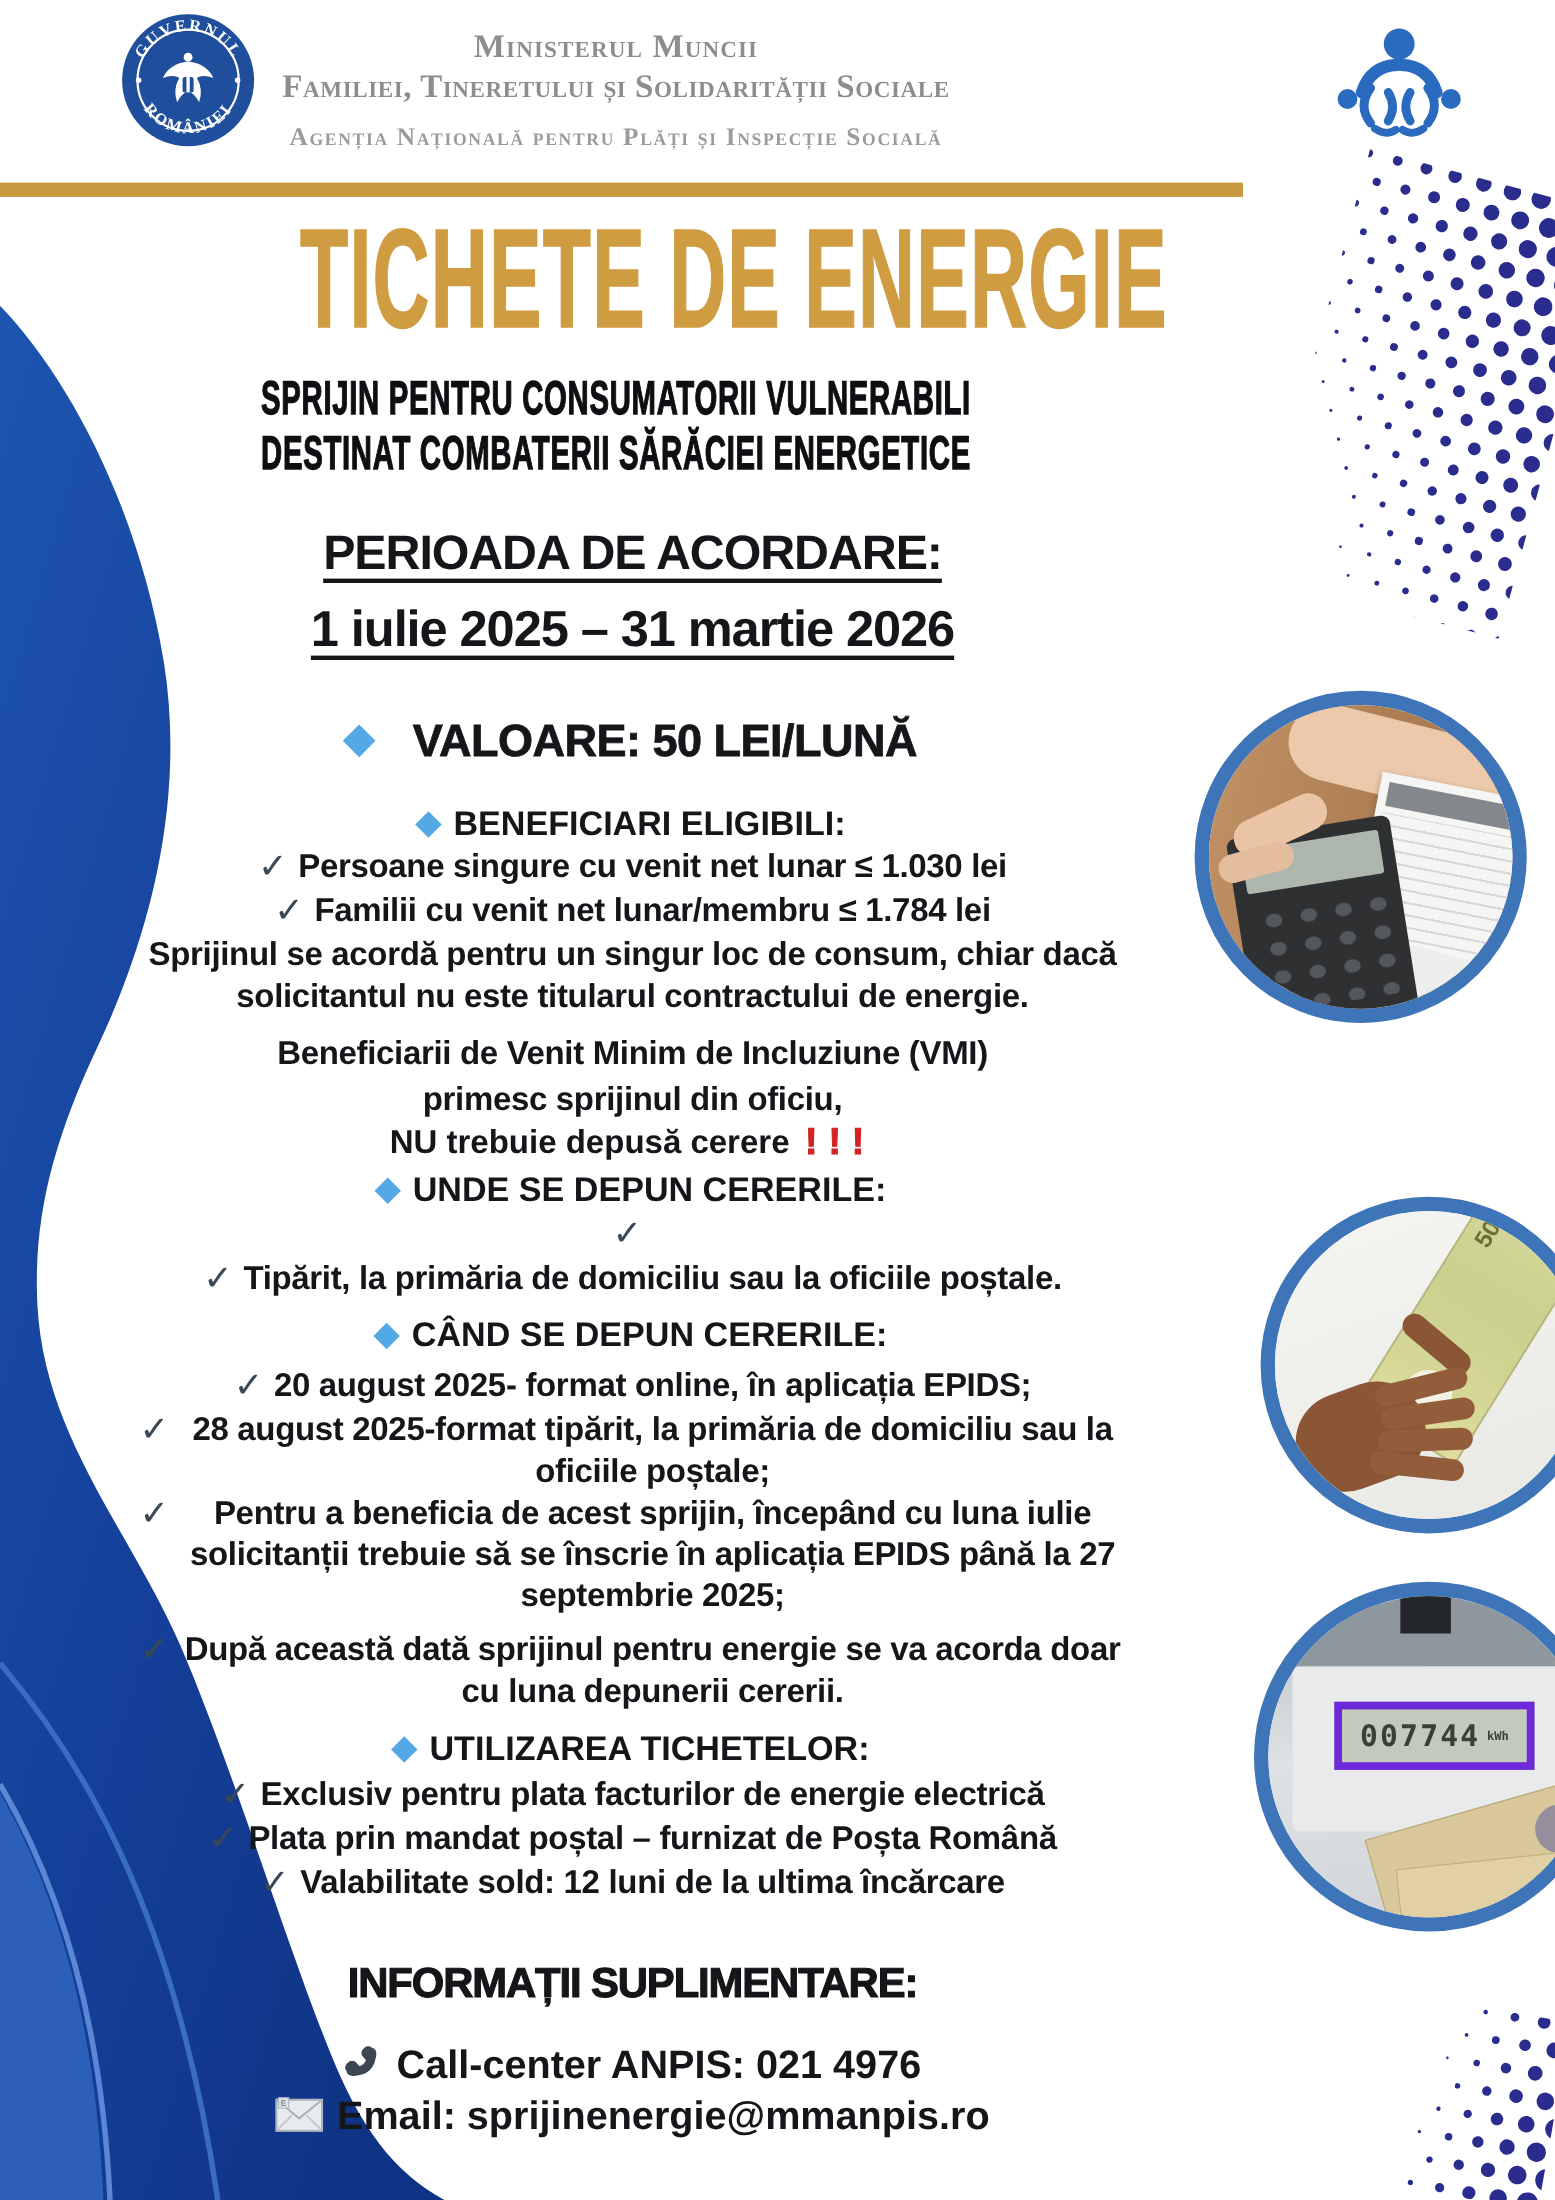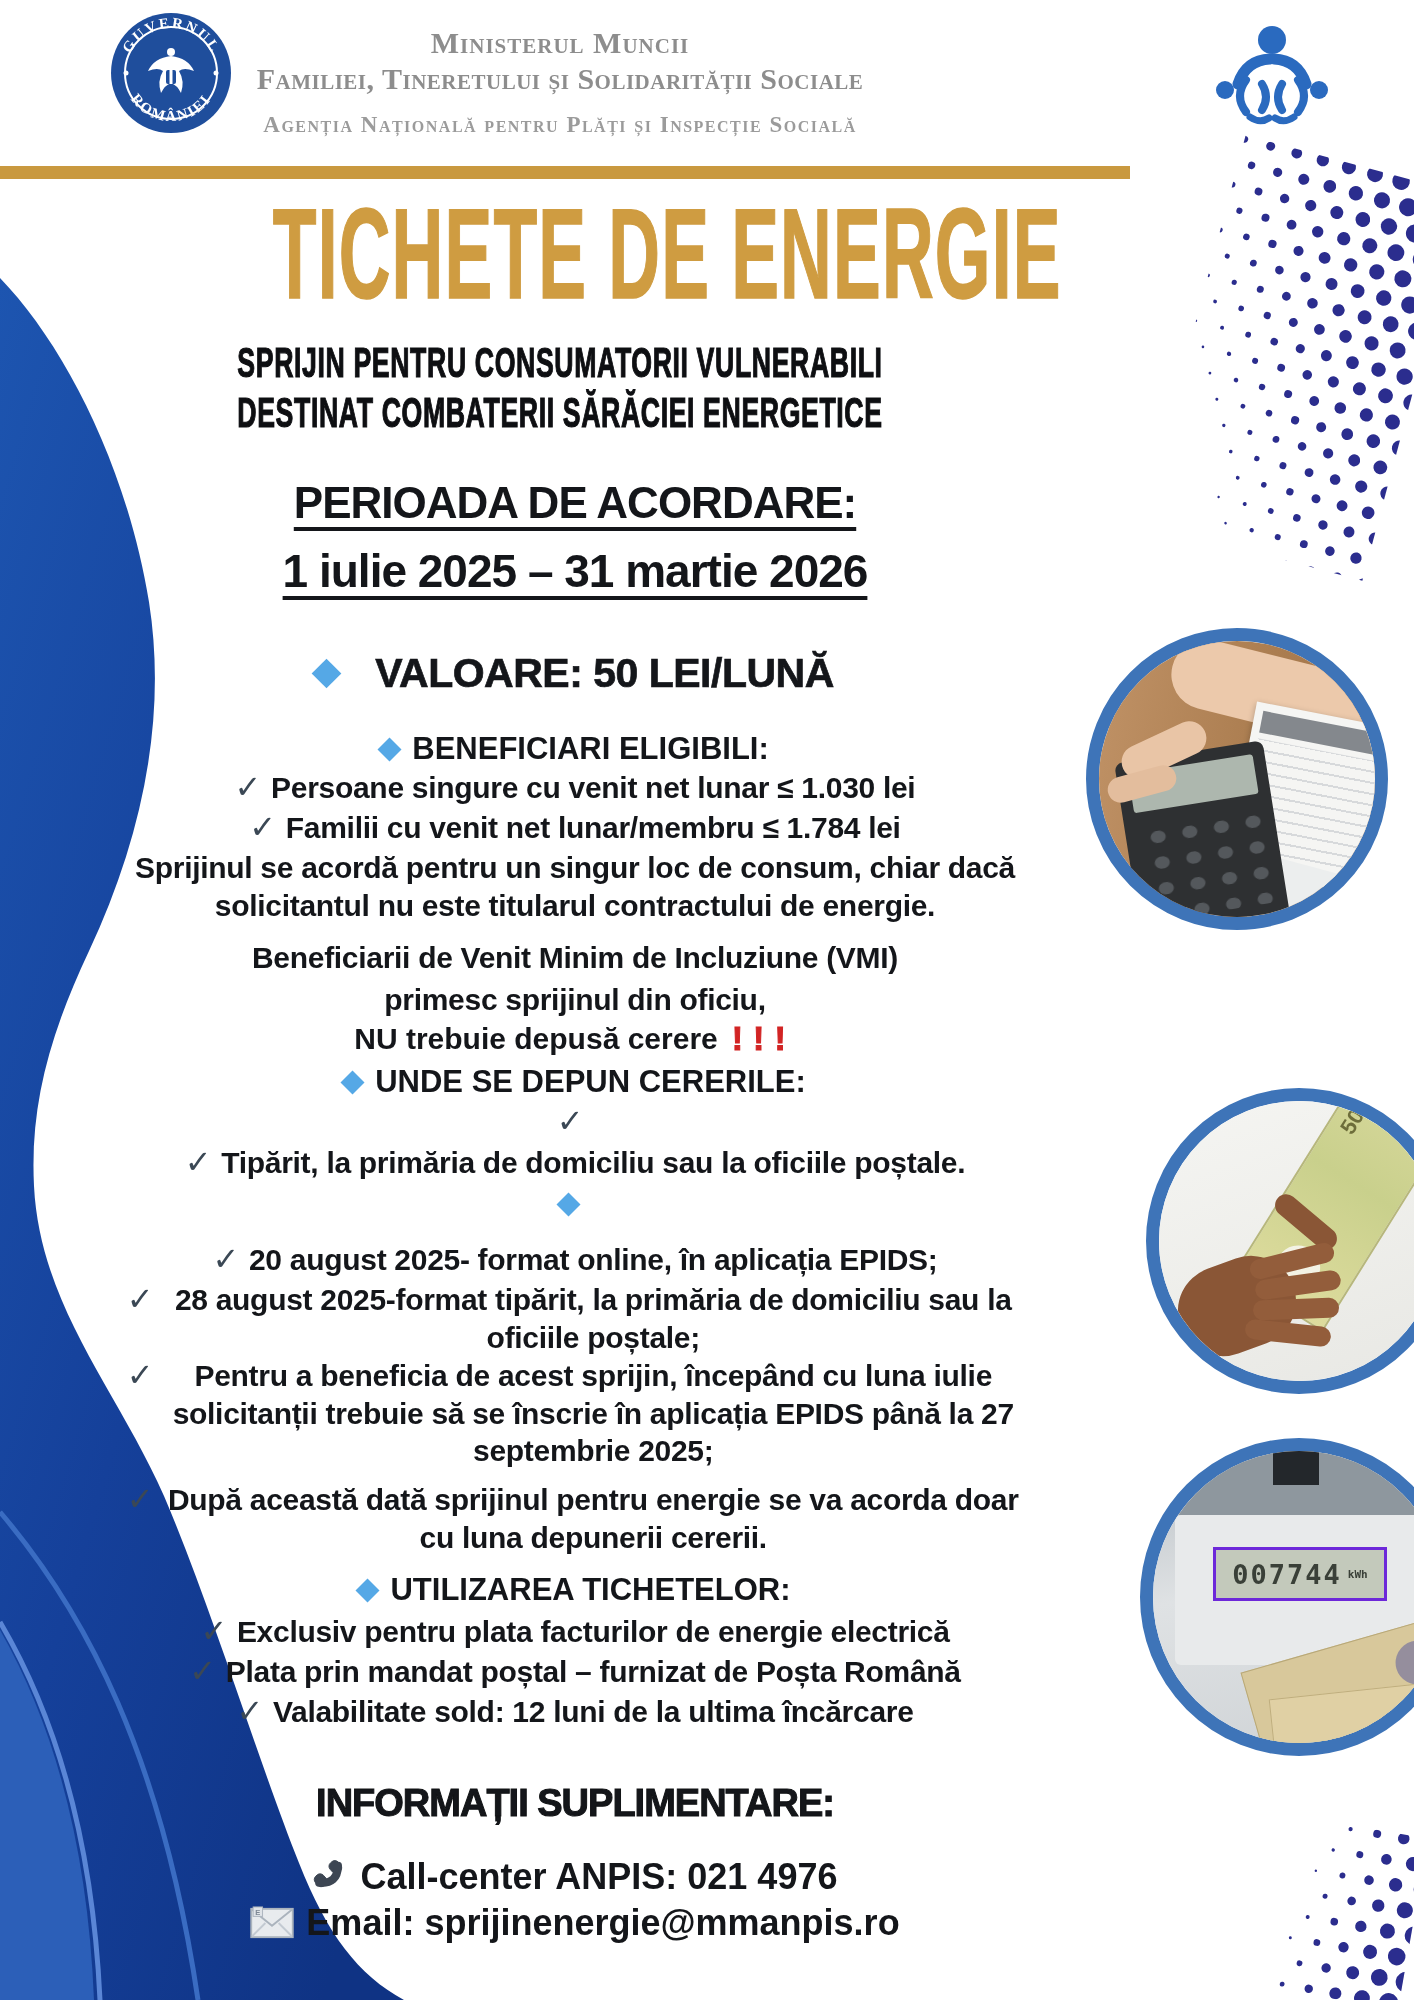--- a/index.html
+++ b/index.html
@@ -81,21 +81,21 @@
   .pc2-f1{left:90px;top:150px;transform:rotate(-14deg);}
   .pc2-f2{left:96px;top:174px;transform:rotate(-8deg);}
   .pc2-f3{left:94px;top:198px;transform:rotate(-2deg);}
   .pc2-f4{left:86px;top:222px;transform:rotate(6deg);}
   .pc2-thumb{width:74px;height:22px;left:110px;top:110px;background:#8a5636;border-radius:12px;transform:rotate(40deg);}
   
   .pc3-bg{inset:0;background:linear-gradient(170deg,#b9bfc4 0%,#dfe2e4 45%,#cfd3d6 100%);}
   .pc3-top{left:0;top:0;width:100%;height:64px;background:#8e979e;}
   .pc3-notch{left:120px;top:0px;width:46px;height:34px;background:#23272b;}
   .pc3-panel{left:22px;top:64px;width:250px;height:150px;background:#e8eaeb;border-radius:6px;}
-  .pc3-lcd{left:60px;top:96px;width:168px;height:48px;background:#c3c9bb;border:3px solid #6d28d9;
+  .pc3-lcd{left:60px;top:96px;width:168px;height:48px;background:#c3c9bb;border:7px solid #6d28d9;
            display:flex;align-items:center;justify-content:center;gap:6px;
            font-family:"DejaVu Sans Mono",monospace;font-weight:700;color:#3a4038;}
   .pc3-lcd .dg{font-size:27px;letter-spacing:2px;position:static;}
   .pc3-lcd .un{font-size:11px;position:static;}
   .pc3-n1{width:230px;height:92px;left:96px;top:188px;background:#d8c89b;border:1px solid #b8a878;transform:rotate(-16deg);}
   .pc3-n2{width:230px;height:92px;left:120px;top:236px;background:#e0d0a4;border:1px solid #bfae7e;transform:rotate(-6deg);}
   .pc3-stamp{width:44px;height:44px;border-radius:50%;background:#5f5f9e;opacity:.55;left:150px;top:16px;}
 
   .dots{pointer-events:none;}
 </style>
@@ -427,20 +427,21 @@
     <div class="crow" style="top:1103px;">
       <span class="chk">✓</span>
     </div>
     <div class="crow" style="top:1144px;">
       <span class="chk">✓</span>
       <span class="t">Tipărit, la primăria de domiciliu sau la oficiile poștale.</span>
     </div>
 
     <div class="hrow sec-h" style="top:1196px;">
       <span class="dia"></span>
+      <span>CÂND SE DEPUN CERERILE:</span>
     </div>
     <div class="crow" style="top:1241px;">
       <span class="chk">✓</span>
       <span class="t">20 august 2025- format online, în aplicația EPIDS;</span>
     </div>
     <div class="crow" style="top:1281px;">
       <span class="chk">✓</span>
       <span class="t">28 august 2025-format tipărit, la primăria de domiciliu sau la oficiile poștale;</span>
     </div>
     <div class="crow" style="top:1357px;">

